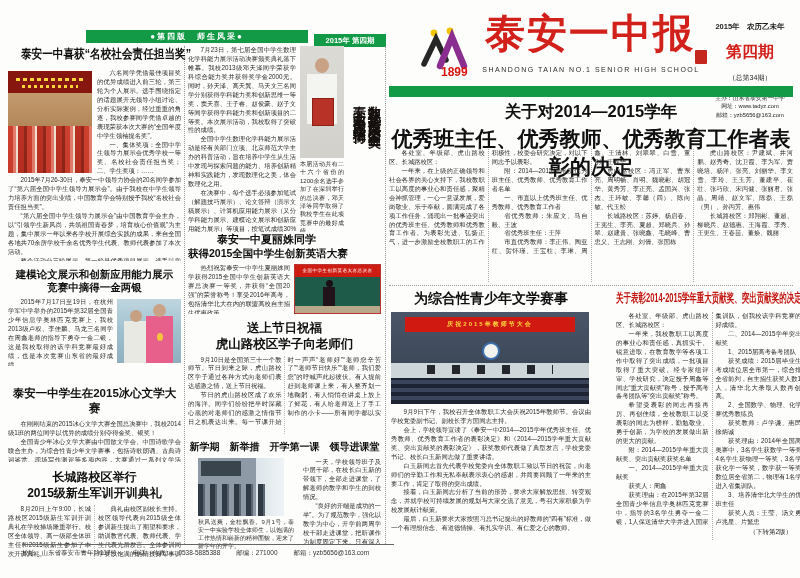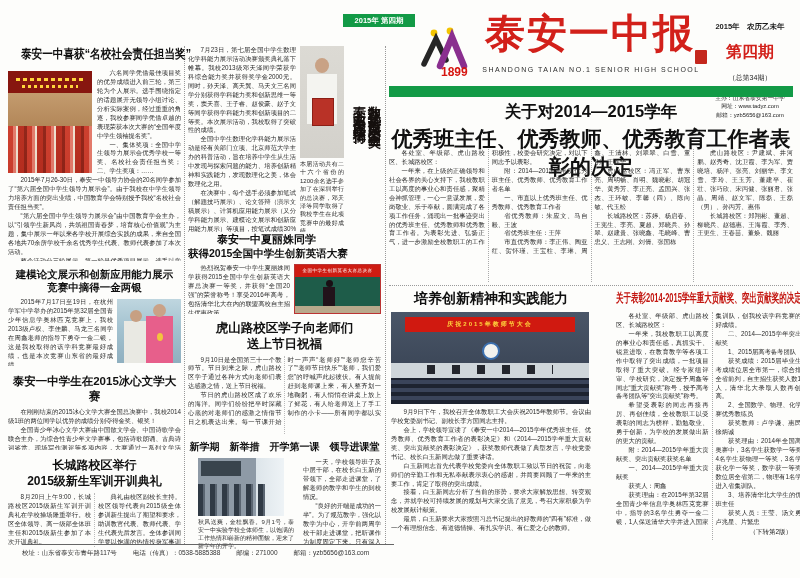--- a/index.html
+++ b/index.html
@@ -7,21 +7,21 @@
         font-family:"Liberation Sans",sans-serif;color:#1c1c1c;overflow:hidden;}
   
   .body-txt{font-size:6.3px;line-height:1.42;color:#2a2a2a;text-align:justify;}
   .bp{margin:0;text-indent:2em;text-align:justify;}
   .hl{font-weight:bold;text-align:center;color:#101010;}
   .vrule{position:absolute;width:0;border-left:1px dotted #9a9a9a;}
   .hrule{position:absolute;height:0;border-top:1px dotted #9a9a9a;}
   .greenbar{position:absolute;background:#129a46;color:#fff;text-align:center;}
   
   #bar-edition{left:86px;top:30px;width:222px;height:13px;font-size:8px;line-height:13px;letter-spacing:2px;font-weight:bold;}
-  #bar-issue{left:314px;top:14px;width:72px;height:13px;font-size:7.5px;line-height:13px;font-weight:bold;margin-left:29px;}
+  #bar-issue{left:314px;top:34px;width:72px;height:13px;font-size:7.5px;line-height:13px;font-weight:bold;}
   
   #col-left{position:absolute;left:8px;top:46px;width:173px;height:500px;}
   #a1-title{font-size:12.5px;font-weight:bold;text-align:center;white-space:nowrap;transform:scaleX(.85);transform-origin:center;}
   .art-body{overflow:hidden;}
   #a1-body{margin-top:6px;height:192px;}
   .ph{position:relative;overflow:hidden;background:#ccc;}
   .ph-a1{float:left;width:84px;height:102px;margin:2px 5px 2px 0;
      background:linear-gradient(180deg,#87160f 0%,#87160f 22%,#c39b6e 22%,#b4885a 52%,#a1713f 72%,#7c4a28 100%);}
   .ph-a1 .slogan{position:absolute;top:7px;left:8px;right:8px;height:3px;
      background:repeating-linear-gradient(90deg,#ffd43c 0 4px,transparent 4px 7px);}
@@ -32,21 +32,21 @@
   .head2{font-size:10.5px;line-height:1.25;}
   #a2-head{margin-top:7px;}
   #a2-body{margin-top:4px;height:68px;}
   .ph-a2{float:right;width:64px;height:64px;margin:1px 0 2px 4px;
      background:linear-gradient(180deg,#bfd6df 0%,#a3c2d0 45%,#8fafbf 100%);}
   .ph-a2 .man{position:absolute;bottom:0;left:7px;width:24px;height:42px;background:#e9e9e3;}
   .ph-a2 .man::before{content:"";position:absolute;top:-11px;left:6px;width:12px;height:12px;border-radius:50%;background:#c7a083;}
   .ph-a2 .boy{position:absolute;bottom:0;right:8px;width:27px;height:47px;background:#e75f8b;}
   .ph-a2 .boy::before{content:"";position:absolute;top:-12px;left:7px;width:13px;height:13px;border-radius:50%;background:#caa287;}
   .ph-a2 .medal{position:absolute;bottom:22px;right:18px;width:6px;height:8px;background:#f2c53d;border-radius:50%;}
-  #a3-head{margin-top:8px;font-size:11.5px;line-height:1.3;}
+  #a3-head{margin-top:20px;font-size:11.5px;line-height:1.3;}
   #a3-body{margin-top:4px;height:42px;}
   #a4-head{margin-top:8px;font-size:12px;line-height:1.3;}
   #a4-body{margin-top:4px;height:54px;columns:2;column-gap:7px;column-rule:1px dotted #bbb;}
   
   #col-mid{position:absolute;left:188px;top:46px;width:193px;height:500px;}
   #m1{position:relative;display:flex;gap:4px;height:186px;padding-right:36px;}
   #m1-text{width:108px;overflow:hidden;}
   #m1-side{width:44px;display:flex;flex-direction:column;gap:2px;}
   .ph-m1{width:44px;height:112px;background:linear-gradient(180deg,#dcdad4 0%,#d3d1cb 100%);}
   .ph-m1 .head{position:absolute;top:12px;left:15px;width:14px;height:15px;border-radius:50%;background:#c9a285;}
@@ -118,20 +118,21 @@
   #r3-cont{position:absolute;right:2px;top:528px;font-size:6.5px;color:#222;}
   
   #footer{position:absolute;left:22px;top:544px;width:372px;border-top:1px solid #666;padding-top:4px;
       display:flex;gap:16px;font-size:6.5px;color:#333;white-space:nowrap;}
 </style>
 </head>
 <body>
 
 <div class="page">
 
+  <div class="greenbar" id="bar-edition">●第四版　师生风采●</div>
   <div class="greenbar" id="bar-issue">2015年 第四期</div>
 
   <div class="vrule" style="left:184px;top:46px;height:498px;"></div>
   <div class="vrule" style="left:385px;top:46px;height:498px;"></div>
 
   <div id="col-left">
     <div id="a1-title" class="hl">泰安一中喜获“名校社会责任担当奖”</div>
     <div id="a1-body" class="art-body body-txt">
       <div class="ph ph-a1">
         <div class="slogan"></div>
@@ -212,22 +213,22 @@
           <p class="bp">热烈祝贺泰安一中学生夏丽姝同学获得2015全国中学生创新英语大赛总决赛一等奖，并获得“全国20强”的荣誉称号！享受2016年高考，包括清华北大在内的联盟高校自主招生优惠政策。</p>
         </div>
       <div class="ph ph-m2">
         <div class="banner">全国中学生创新英语大赛总决赛</div>
         <div class="figure"></div>
         <div class="desk"></div>
       </div>
     </div>
 
     <div id="m3-head">
+      <div class="hl" style="font-size:12.5px;">送上节日祝福</div>
       <div class="hl" style="font-size:12.5px;">虎山路校区学子向老师们</div>
-      <div class="hl" style="font-size:12.5px;">送上节日祝福</div>
     </div>
     <div id="m3-body" class="body-txt">
         <p class="bp">9月10日是全国第三十一个教师节。节日到来之际，虎山路校区学子通过各种方式向老师们表达感激之情，送上节日祝福。</p>
         <p class="bp">节日的虎山路校区成了欢乐的海洋。同学们纷纷把平时深藏心底的对老师们的感激之情借节日之机表达出来。每一节课开始时一声声“老师好”“老师您辛苦了”“老师节日快乐”“老师，我们爱您”的呼喊声此起彼伏。有人提前赶到老师课上来，有人整齐划一地鞠躬，有人悄悄在讲桌上放上了鲜花，有人给老师送上了手工制作的小卡——所有同学都以实际行动送上了最崇敬的节日礼物。</p>
       </div>
 
     <div id="m4-head" class="hl">新学期　新举措　开学第一课　领导进课堂</div>
     <div id="m4-row">
       <div id="m4-left">
         <div class="ph ph-m4">
@@ -283,21 +284,21 @@
         <p class="bp">虎山路校区：尹建斌、井河鹏、赵秀奇、沈卫霞、李为军、贾晓培、杨洋、张亮、刘丽华、李文雪、李玲、王玉芳、董建平、崔壮、张巧欣、宋丙健、张丽君、张晶、周靖、赵文军、陈磊、王磊（男）、孙丙芳、惠伟</p>
         <p class="bp">长城路校区：郑翔彬、董超、柳晓兵、赵德惠、王海霞、李秀、王更生、王春苗、董焕、魏丽</p>
       </div>
   </div>
 
   <div class="hrule" id="r-hrule"></div>
 
   <div id="right-sec2" style="position:absolute;left:389px;top:0;width:405px;height:546px;pointer-events:none;">
 
     <div id="r2" style="pointer-events:auto;">
-      <div id="r2-title" class="hl">培养创新精神和实践能力</div>
+      <div id="r2-title" class="hl">为综合性青少年文学赛事</div>
       <div class="ph ph-r2">
         <div class="banner">庆祝2015年教师节大会</div>
         <div class="emblem"></div>
         <div class="stage"></div>
         <div class="people"></div>
         <div class="aud"></div>
       </div>
       <div id="r2-body" class="body-txt">
           <p class="bp">9月9日下午，我校召开全体教职工大会庆祝2015年教师节。会议由学校党委副书记、副校长李方国同志主持。</p>
           <p class="bp">会上，学校领导宣读了《泰安一中2014—2015学年优秀班主任、优秀教师、优秀教育工作者的表彰决定》和《2014—2015学年重大贡献奖、突出贡献奖的表彰决定》，获奖教师代表做了典型发言，学校党委书记、校长白玉新同志做了重要讲话。</p>

